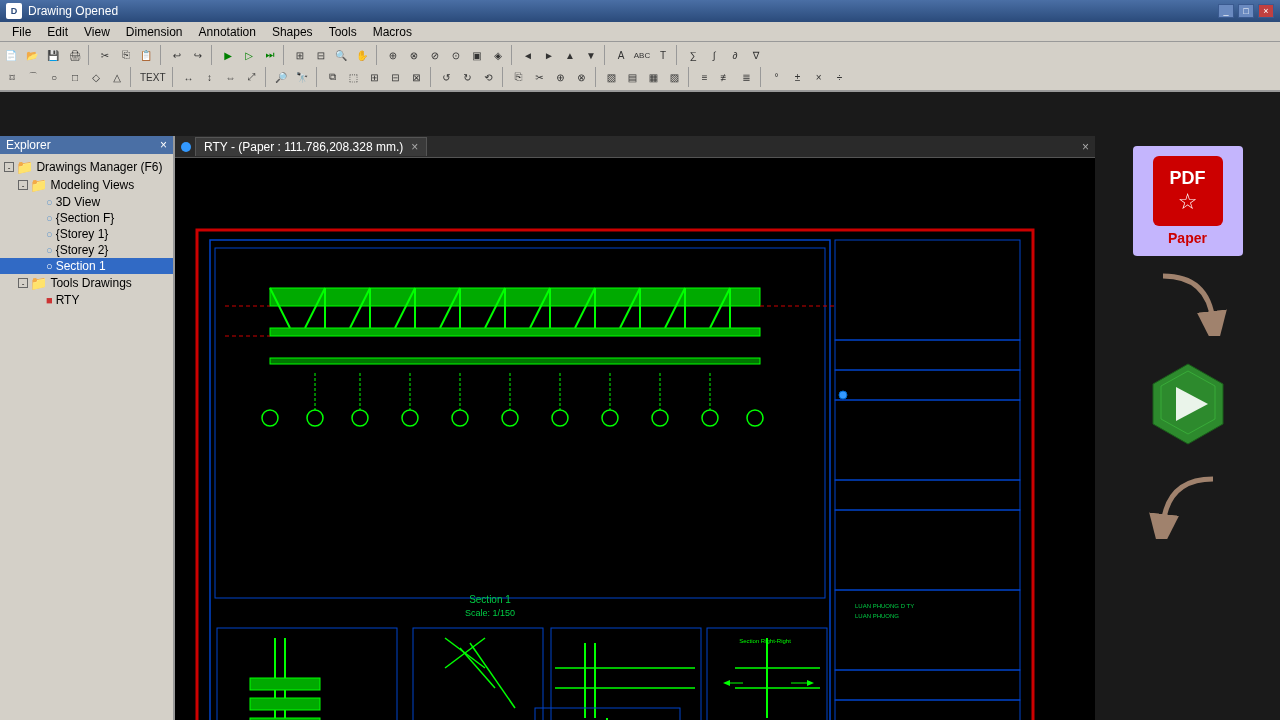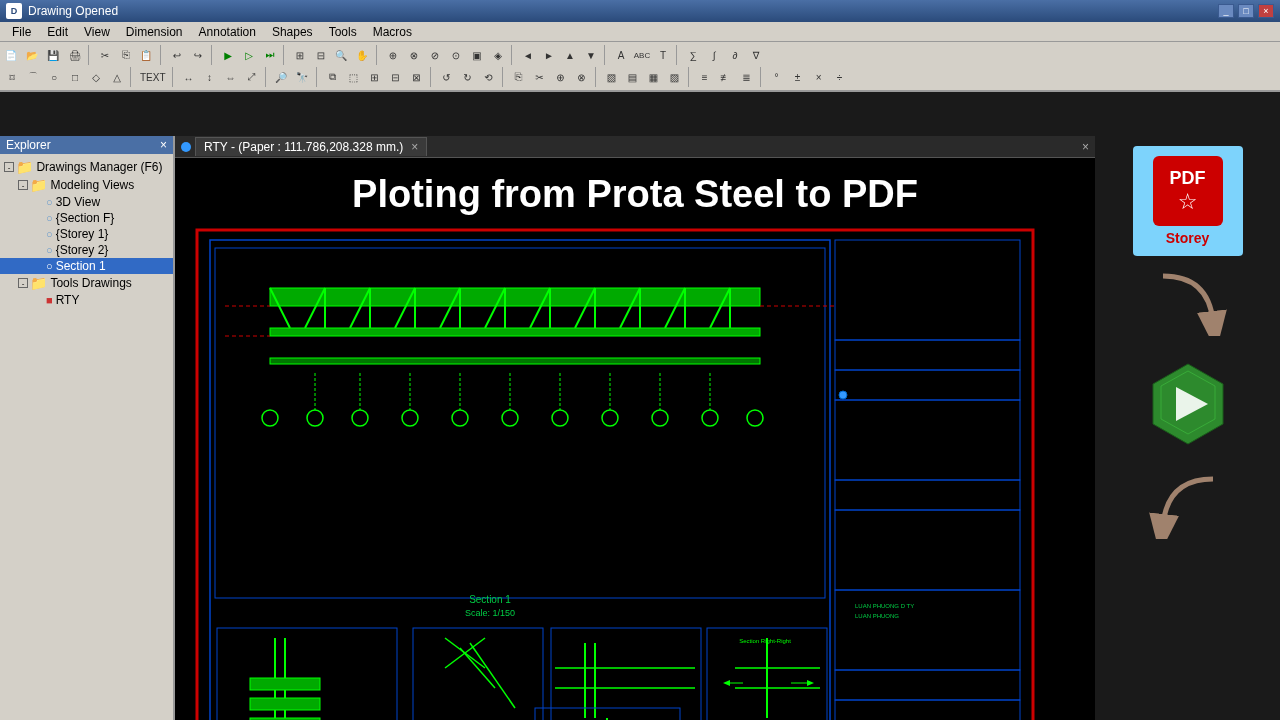--- a/index.html
+++ b/index.html
@@ -153,21 +153,21 @@
       flex-direction: column;
       align-items: center;
       padding: 10px;
       gap: 20px;
     }
 
     
     .pdf-logo {
       width: 110px;
       height: 110px;
-      background: #7dd3fc;
+      background: #c4b5fd;
       border-radius: 4px;
       display: flex;
       flex-direction: column;
       align-items: center;
       justify-content: center;
       position: relative;
     }
     .pdf-red-box {
       width: 70px;
       height: 70px;
@@ -421,21 +421,20 @@
       <div class="tab-active">
         <span>RTY - (Paper : 111.786,208.328 mm.)</span>
         <span style="color:#aaa;">×</span>
       </div>
       <div style="flex:1;"></div>
       <span style="color:#aaa;cursor:pointer;">×</span>
     </div>
 
     <div id="drawing-canvas">
 
-      <div class="drawing-title">Ploting from Prota Steel to PDF</div>
 
       <svg id="cad-svg" viewBox="0 0 840 560" xmlns="http://www.w3.org/2000/svg" style="position:absolute;top:70px;left:20px;width:840px;height:560px;">
 
         <rect x="2" y="2" width="836" height="556" fill="none" stroke="#cc0000" stroke-width="3"></rect>
 
         <rect x="15" y="12" width="620" height="590" fill="none" stroke="#0044cc" stroke-width="1.5"></rect>
 
         <rect x="640" y="12" width="185" height="100" fill="none" stroke="#0044cc" stroke-width="1"></rect>
         <rect x="640" y="112" width="185" height="30" fill="none" stroke="#0044cc" stroke-width="1"></rect>
         <rect x="640" y="142" width="185" height="30" fill="none" stroke="#0044cc" stroke-width="1"></rect>
@@ -583,21 +582,21 @@
 
   <div id="right-panel">
 
     <div class="pdf-logo">
       <div class="pdf-red-box">
         <div>
           <div class="pdf-text">PDF</div>
           <div style="font-size:22px;color:white;text-align:center;">☆</div>
         </div>
       </div>
-      <div class="adobe-text">Storey</div>
+      <div class="adobe-text">Paper</div>
     </div>
 
     <div style="text-align:center;margin:-10px 0;">
       <svg width="80" height="70" viewBox="0 0 80 70">
         <path d="M15,10 Q60,10 65,55" stroke="#a0826d" stroke-width="5" fill="none" marker-end="url(#arrowhead)"></path>
         <defs>
           <marker id="arrowhead" markerWidth="8" markerHeight="6" refX="2" refY="3" orient="auto">
             <polygon points="0 0, 8 3, 0 6" fill="#a0826d"></polygon>
           </marker>
         </defs>

